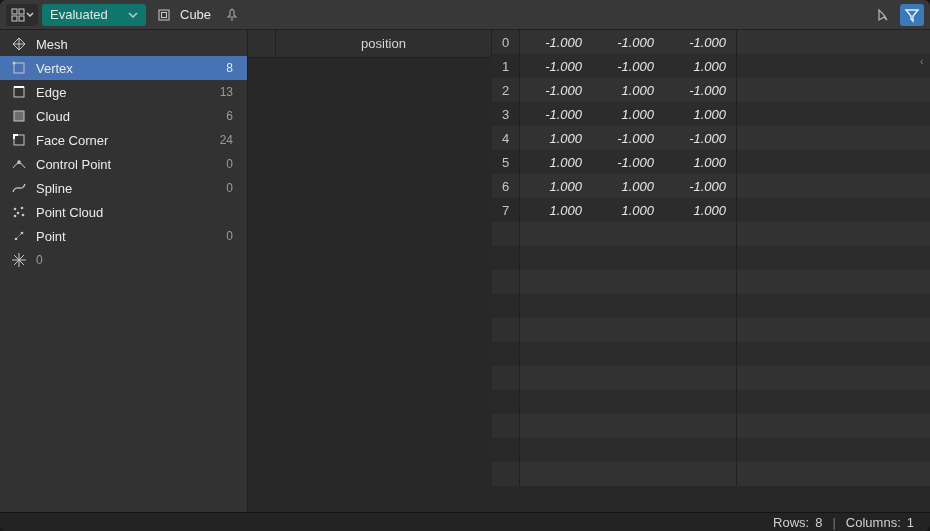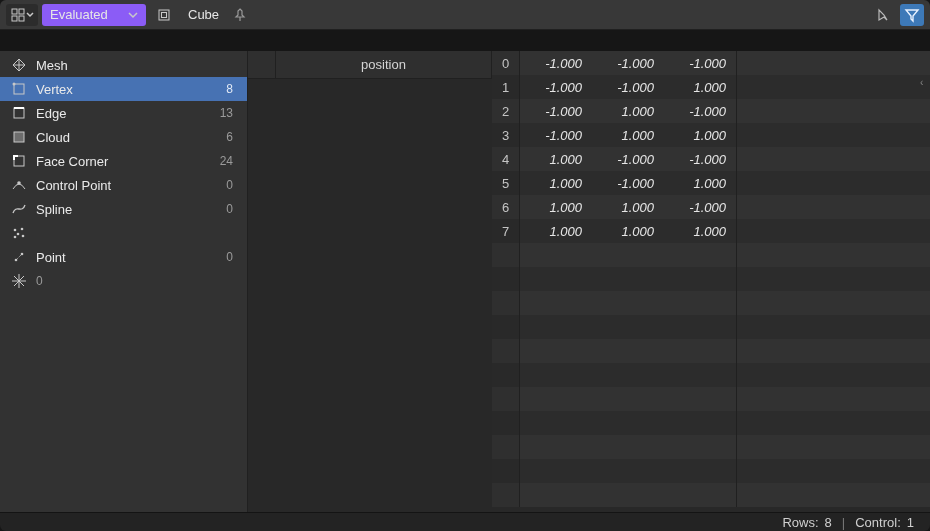--- a/index.html
+++ b/index.html
@@ -1,25 +1,25 @@
 <!DOCTYPE html>
 <html><head>
 <meta charset="utf-8">
 <style>
 * { margin: 0; padding: 0; box-sizing: border-box; font-family: -apple-system, "Segoe UI", sans-serif; font-size: 13px; }
 body { background: #161616; width: 930px; height: 531px; overflow: hidden; color: #e6e6e6; display: flex; flex-direction: column; border-radius: 6px; }
 .header { height: 30px; background: #383838; display: flex; align-items: center; padding: 0 6px; gap: 4px; border-bottom: 1px solid #202020; }
 .hdr-btn { background: #2c2c2c; border-radius: 3px; height: 22px; display: flex; align-items: center; padding: 0 4px; color: #e6e6e6; cursor: pointer; }
-.select { background: #8b5cf6; border-radius: 3px; height: 22px; display: flex; align-items: center; padding: 0 8px; min-width: 104px; justify-content: space-between; cursor: pointer; }
-.object-label { display: flex; align-items: center; gap: 16px; padding: 0 6px; }
+.select { background: #0f766e; border-radius: 3px; height: 22px; display: flex; align-items: center; padding: 0 8px; min-width: 104px; justify-content: space-between; cursor: pointer; }
+.object-label { display: flex; align-items: center; gap: 8px; padding: 0 6px; }
 .pin-btn { width: 22px; height: 22px; display:flex; align-items:center; justify-content:center; border-radius:3px; cursor:pointer; }
 .spacer { flex: 1; }
 .tool-toggle { width: 24px; height: 22px; display:flex; align-items:center; justify-content:center; border-radius:3px; cursor:pointer; }
 .tool-toggle.active { background: #3d79b8; }
-.body { flex: 1; display: flex; min-height: 0; margin-top: 21px; }
+.body { flex: 1; display: flex; min-height: 0; }
 .sidebar { width: 248px; background: #323232; display: flex; flex-direction: column; border-right: 1px solid #202020; padding-top: 2px; }
 .tree-row { height: 24px; display: flex; align-items: center; padding-left: 10px; padding-right: 14px; cursor: pointer; }
 .tree-row.child { }
 .tree-row.selected { background: #4772b3; }
 .tree-icon { width: 18px; display:flex; align-items:center; justify-content:center; margin-right: 8px; }
 .tree-label { flex: 1; color: #eaeaea; }
 .tree-count { color: #9a9a9a; font-size: 12px; }
 .tree-row.selected .tree-count { color: #e1e9f5; }
 .table-area { flex: 1; display: flex; flex-direction: row; position: relative; background: #282828; }
 .table-header { height: 28px; display: flex; border-bottom: 1px solid #202020; background: #2f2f2f; }
@@ -156,20 +156,21 @@
       <div class="tree-row">
         <span class="tree-icon">
           <svg width="16" height="16" viewBox="0 0 16 16">
             <circle cx="4" cy="5" r="1.3" fill="#c8c8c8"></circle>
             <circle cx="11" cy="4" r="1.3" fill="#c8c8c8"></circle>
             <circle cx="7" cy="9" r="1.3" fill="#c8c8c8"></circle>
             <circle cx="12" cy="11" r="1.3" fill="#c8c8c8"></circle>
             <circle cx="4" cy="12" r="1.3" fill="#c8c8c8"></circle>
           </svg>
         </span>
+        <span class="tree-label">Point Cloud</span>
       </div>
       <div class="tree-row child">
         <span class="tree-icon">
           <svg width="16" height="16" viewBox="0 0 16 16">
             <circle cx="5" cy="11" r="1.3" fill="#c8c8c8"></circle>
             <circle cx="11" cy="5" r="1.3" fill="#c8c8c8"></circle>
             <line x1="5" y1="11" x2="11" y2="5" stroke="#c8c8c8" stroke-dasharray="1 1"></line>
           </svg>
         </span>
         <span class="tree-label">Point</span>
@@ -308,15 +309,15 @@
         </div>
       </div>
     <div class="collapse-tab">‹</div>
   </div>
 </div>
 
 <div class="footer">
   <span>Rows:</span>
   <span>8</span>
   <span class="sep">|</span>
-  <span>Control:</span>
+  <span>Columns:</span>
   <span>1</span>
 </div>
 
 </body></html>

